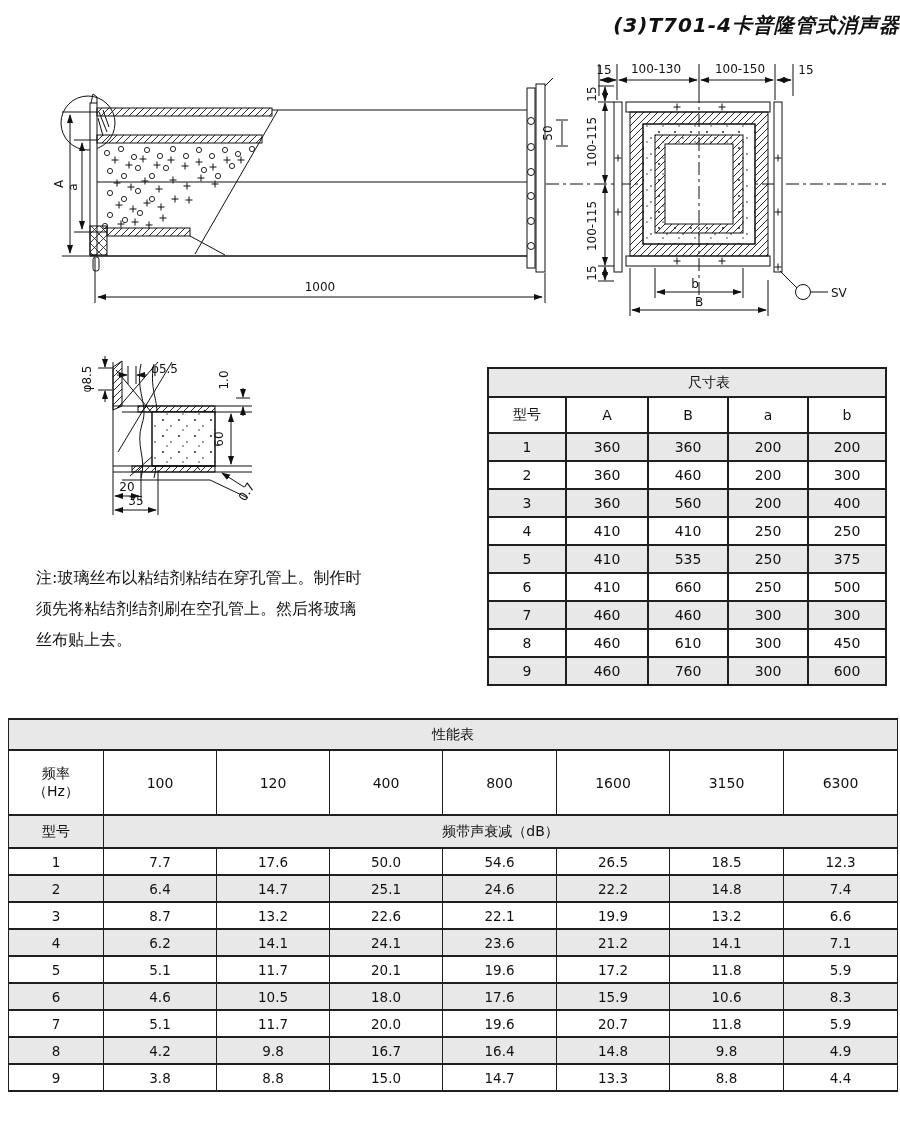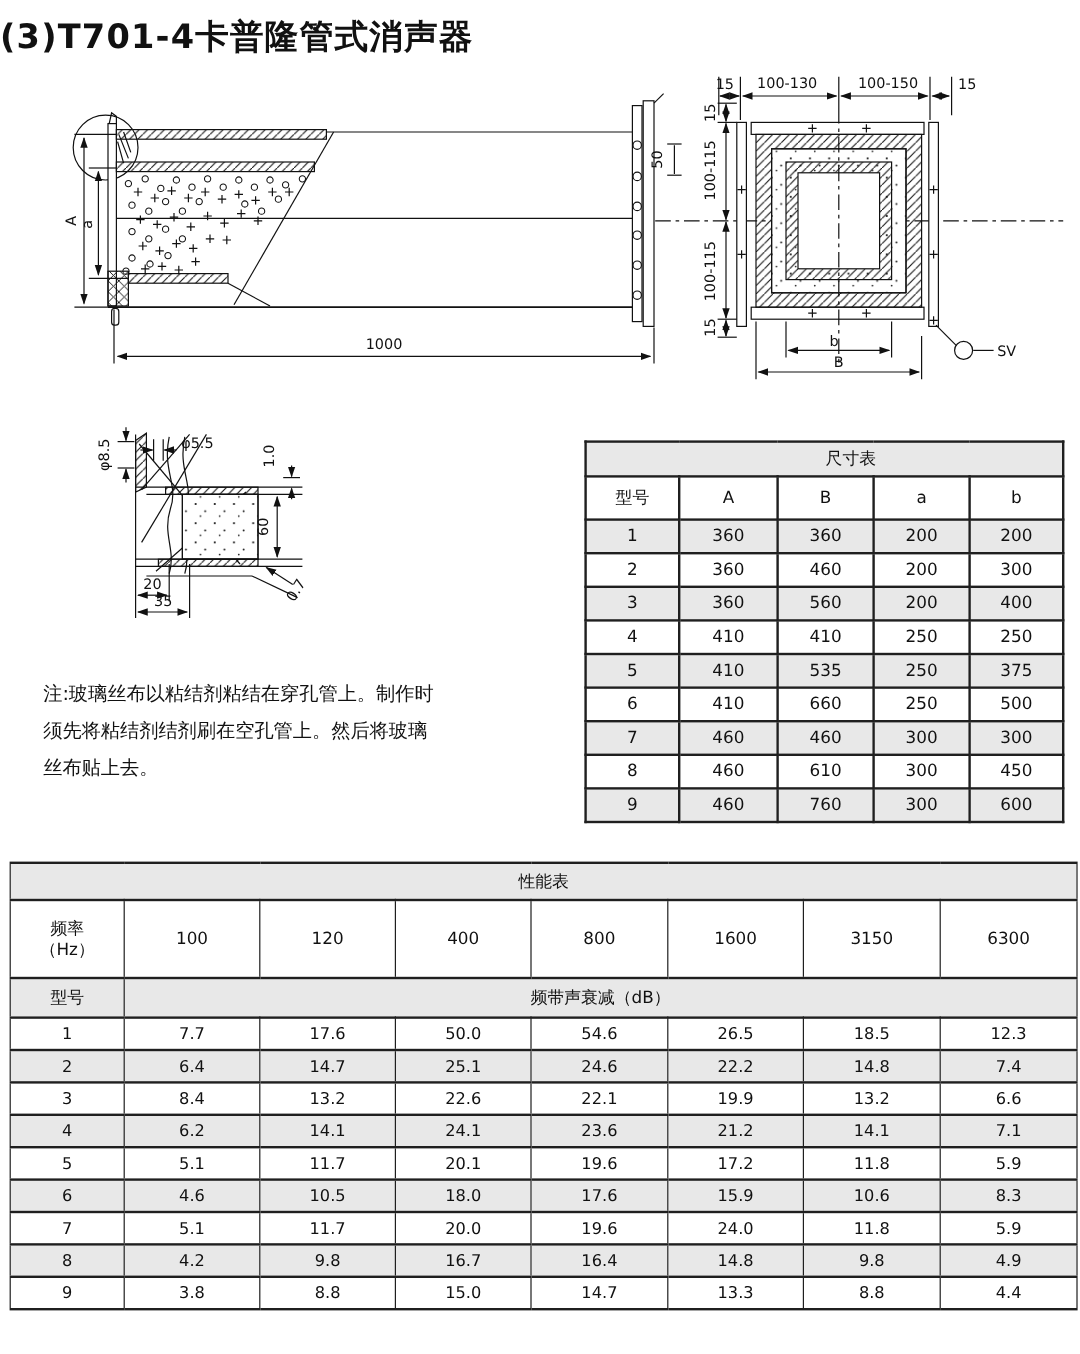--- a/index.html
+++ b/index.html
@@ -2,22 +2,22 @@
 <html><head>
 <meta charset="utf-8">
 <style>
   html,body{margin:0;padding:0;}
   body{
     width:900px;height:1128px;position:relative;background:#ffffff;
     font-family:"DejaVu Sans","Liberation Sans",sans-serif;color:#111;
     overflow:hidden;
   }
   .page-title{
-    position:absolute;top:12px;left:0;width:100%;text-align:left;
-    font-size:28px;font-weight:bold;letter-spacing:1px;
+    position:absolute;top:12px;left:0;width:100%;text-align:right;
+    font-size:20px;font-weight:bold;letter-spacing:1px;font-style:italic;
   }
   svg.drawings{position:absolute;left:0;top:0;}
   svg text{font-family:"DejaVu Sans","Liberation Sans",sans-serif;font-size:12px;fill:#111;stroke:none;}
   .note{position:absolute;left:36px;top:562px;width:460px;font-size:16px;line-height:31px;}
   table{border-collapse:collapse;text-align:center;color:#111;table-layout:fixed;}
   th,td{padding:0;font-weight:normal;overflow:hidden;}
   .shade{background:#e8e8e8;}
   
   .size-table{position:absolute;left:487px;top:367px;width:398px;font-size:14px;}
   .size-table th,.size-table td{border:2px solid #1f1f1f;height:26px;}
@@ -471,21 +471,21 @@
         <td>6.4</td>
         <td>14.7</td>
         <td>25.1</td>
         <td>24.6</td>
         <td>22.2</td>
         <td>14.8</td>
         <td>7.4</td>
       </tr>
       <tr>
         <td>3</td>
-        <td>8.4</td>
+        <td>8.7</td>
         <td>13.2</td>
         <td>22.6</td>
         <td>22.1</td>
         <td>19.9</td>
         <td>13.2</td>
         <td>6.6</td>
       </tr>
       <tr class="shade">
         <td>4</td>
         <td>6.2</td>
@@ -515,21 +515,21 @@
         <td>15.9</td>
         <td>10.6</td>
         <td>8.3</td>
       </tr>
       <tr>
         <td>7</td>
         <td>5.1</td>
         <td>11.7</td>
         <td>20.0</td>
         <td>19.6</td>
-        <td>24.0</td>
+        <td>20.7</td>
         <td>11.8</td>
         <td>5.9</td>
       </tr>
       <tr class="shade">
         <td>8</td>
         <td>4.2</td>
         <td>9.8</td>
         <td>16.7</td>
         <td>16.4</td>
         <td>14.8</td>

